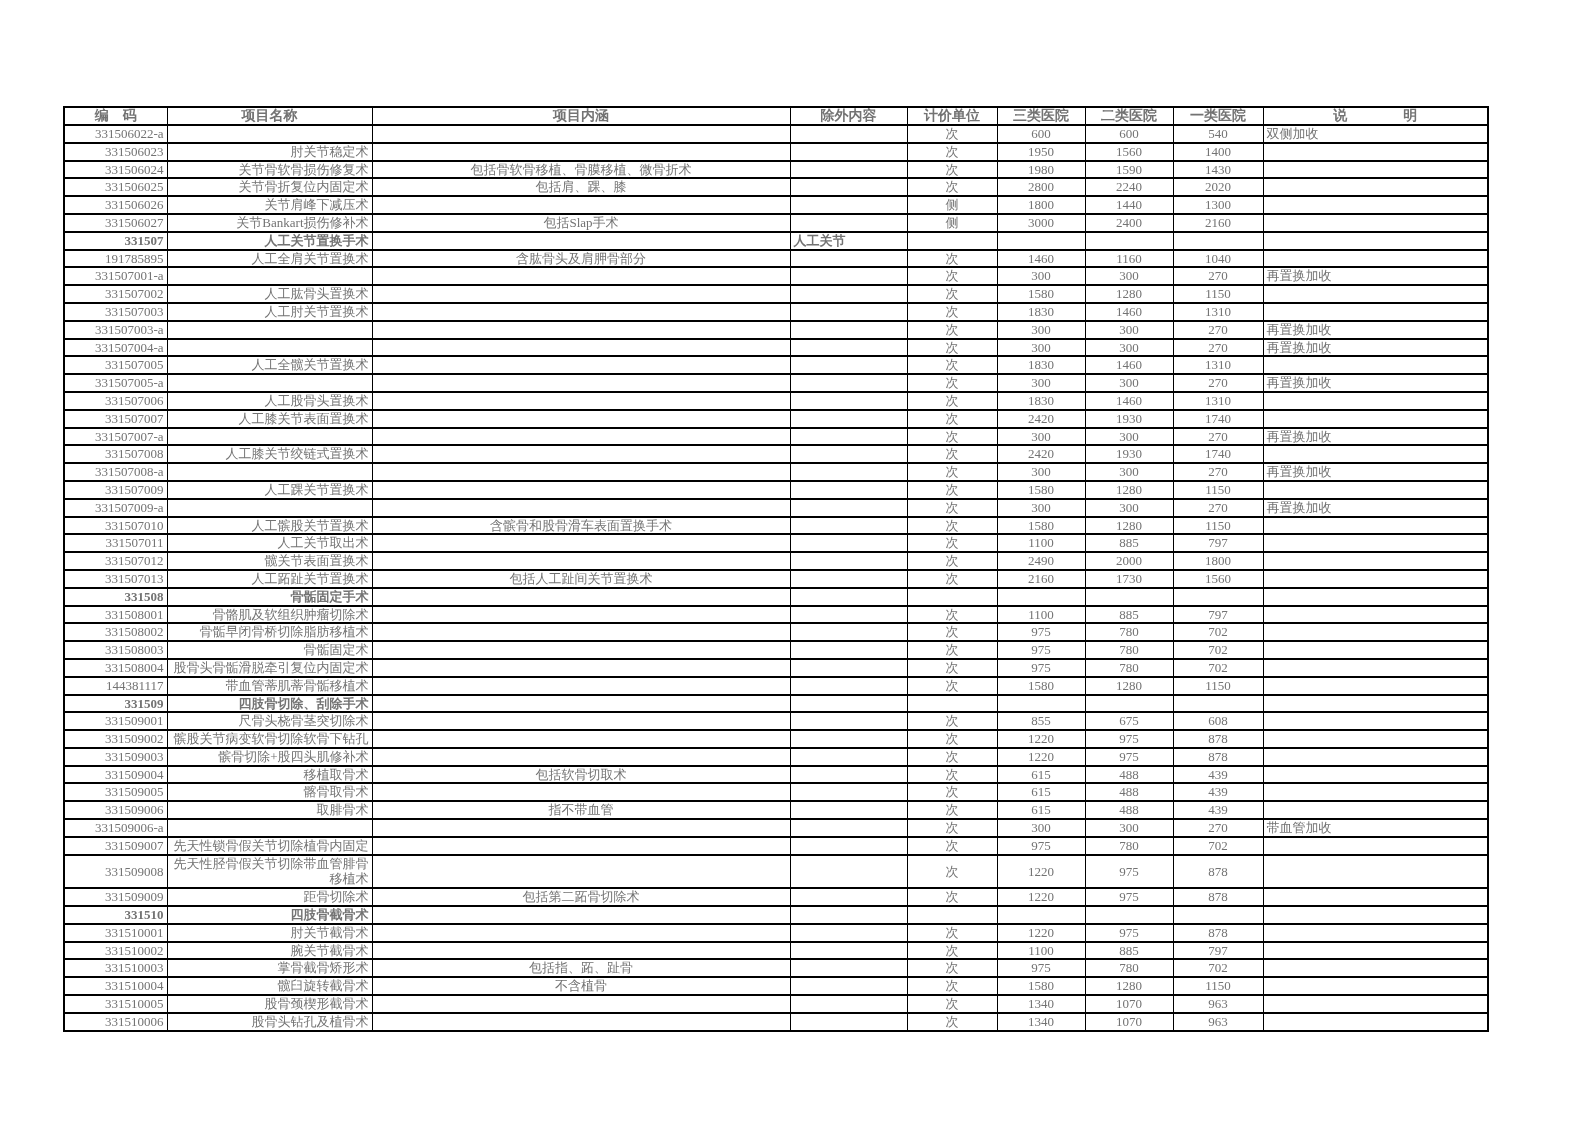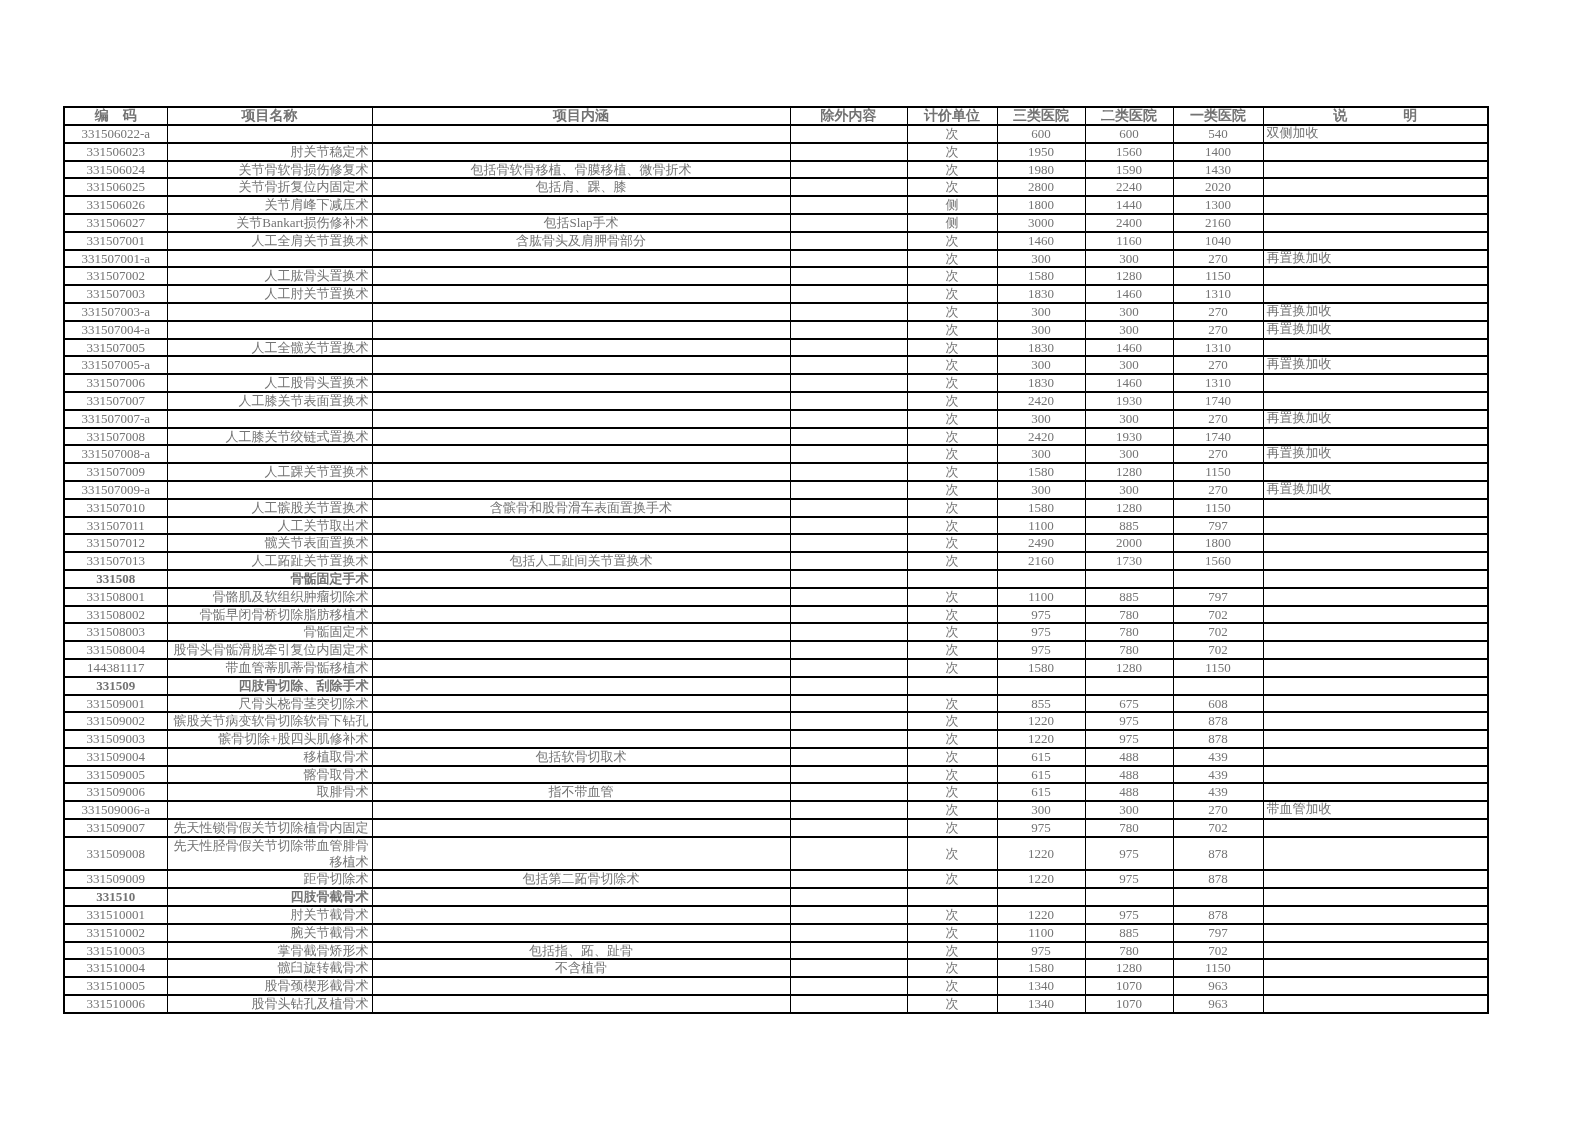--- a/index.html
+++ b/index.html
@@ -37,26 +37,26 @@
     vertical-align: middle;
     overflow: hidden;
   }
   table.price-table th {
     font-weight: bold;
     font-size: 14px;
     text-align: center;
     white-space: pre;
     height: 16px;
   }
-  td.c-code   { text-align: center;  white-space: nowrap; }
+  td.c-code   { text-align: right;  white-space: nowrap; }
   td.c-name   { text-align: right; }
   td.c-content{ text-align: center;  white-space: nowrap; }
   td.c-exclude{ text-align: left;  white-space: nowrap; }
   td.c-unit, td.c-p3, td.c-p2, td.c-p1 { text-align: center; white-space: nowrap; }
-  td.c-note   { text-align: left;  white-space: nowrap; font-family: Liberation Mono, monospace; }
+  td.c-note   { text-align: left;  white-space: nowrap; }
   tr.section-row td { font-weight: bold; }
 </style>
 </head>
 <body>
 
 <div class="page">
   <div class="tbl-wrap">
     <table class="price-table">
       <colgroup>
         <col style="width:103px">
@@ -142,22 +142,33 @@
     <td class="c-code">331506027</td>
     <td class="c-name">关节Bankart损伤修补术</td>
     <td class="c-content">包括Slap手术</td>
     <td class="c-exclude"></td>
     <td class="c-unit">侧</td>
     <td class="c-p3">3000</td>
     <td class="c-p2">2400</td>
     <td class="c-p1">2160</td>
     <td class="c-note"></td>
   </tr>
-          <tr>
-    <td class="c-code">331507001</td>
+          <tr class="section-row">
+    <td class="c-code">331507</td>
+    <td class="c-name">人工关节置换手术</td>
+    <td class="c-content"></td>
+    <td class="c-exclude">人工关节</td>
+    <td class="c-unit"></td>
+    <td class="c-p3"></td>
+    <td class="c-p2"></td>
+    <td class="c-p1"></td>
+    <td class="c-note"></td>
+  </tr>
+          <tr>
+    <td class="c-code">191785895</td>
     <td class="c-name">人工全肩关节置换术</td>
     <td class="c-content">含肱骨头及肩胛骨部分</td>
     <td class="c-exclude"></td>
     <td class="c-unit">次</td>
     <td class="c-p3">1460</td>
     <td class="c-p2">1160</td>
     <td class="c-p1">1040</td>
     <td class="c-note"></td>
   </tr>
           <tr>

